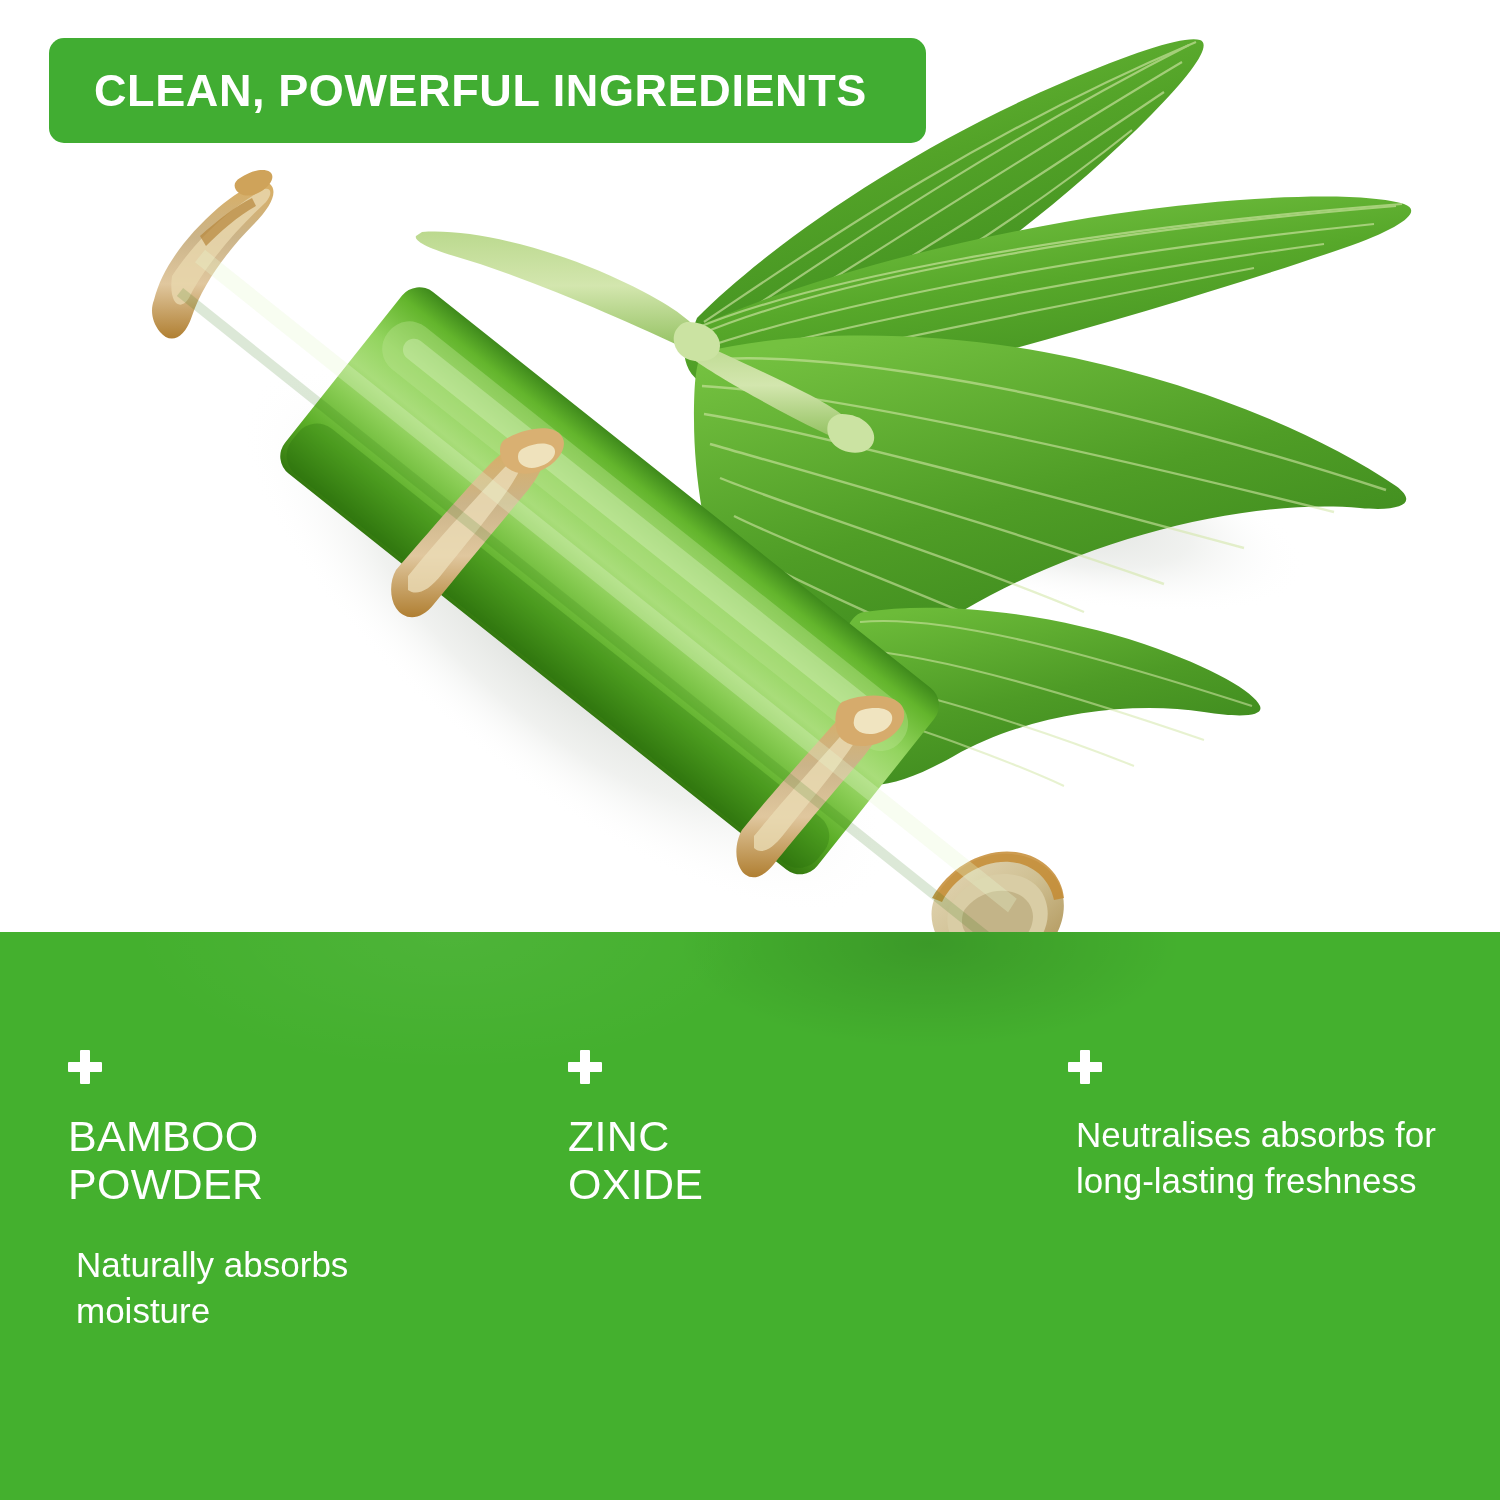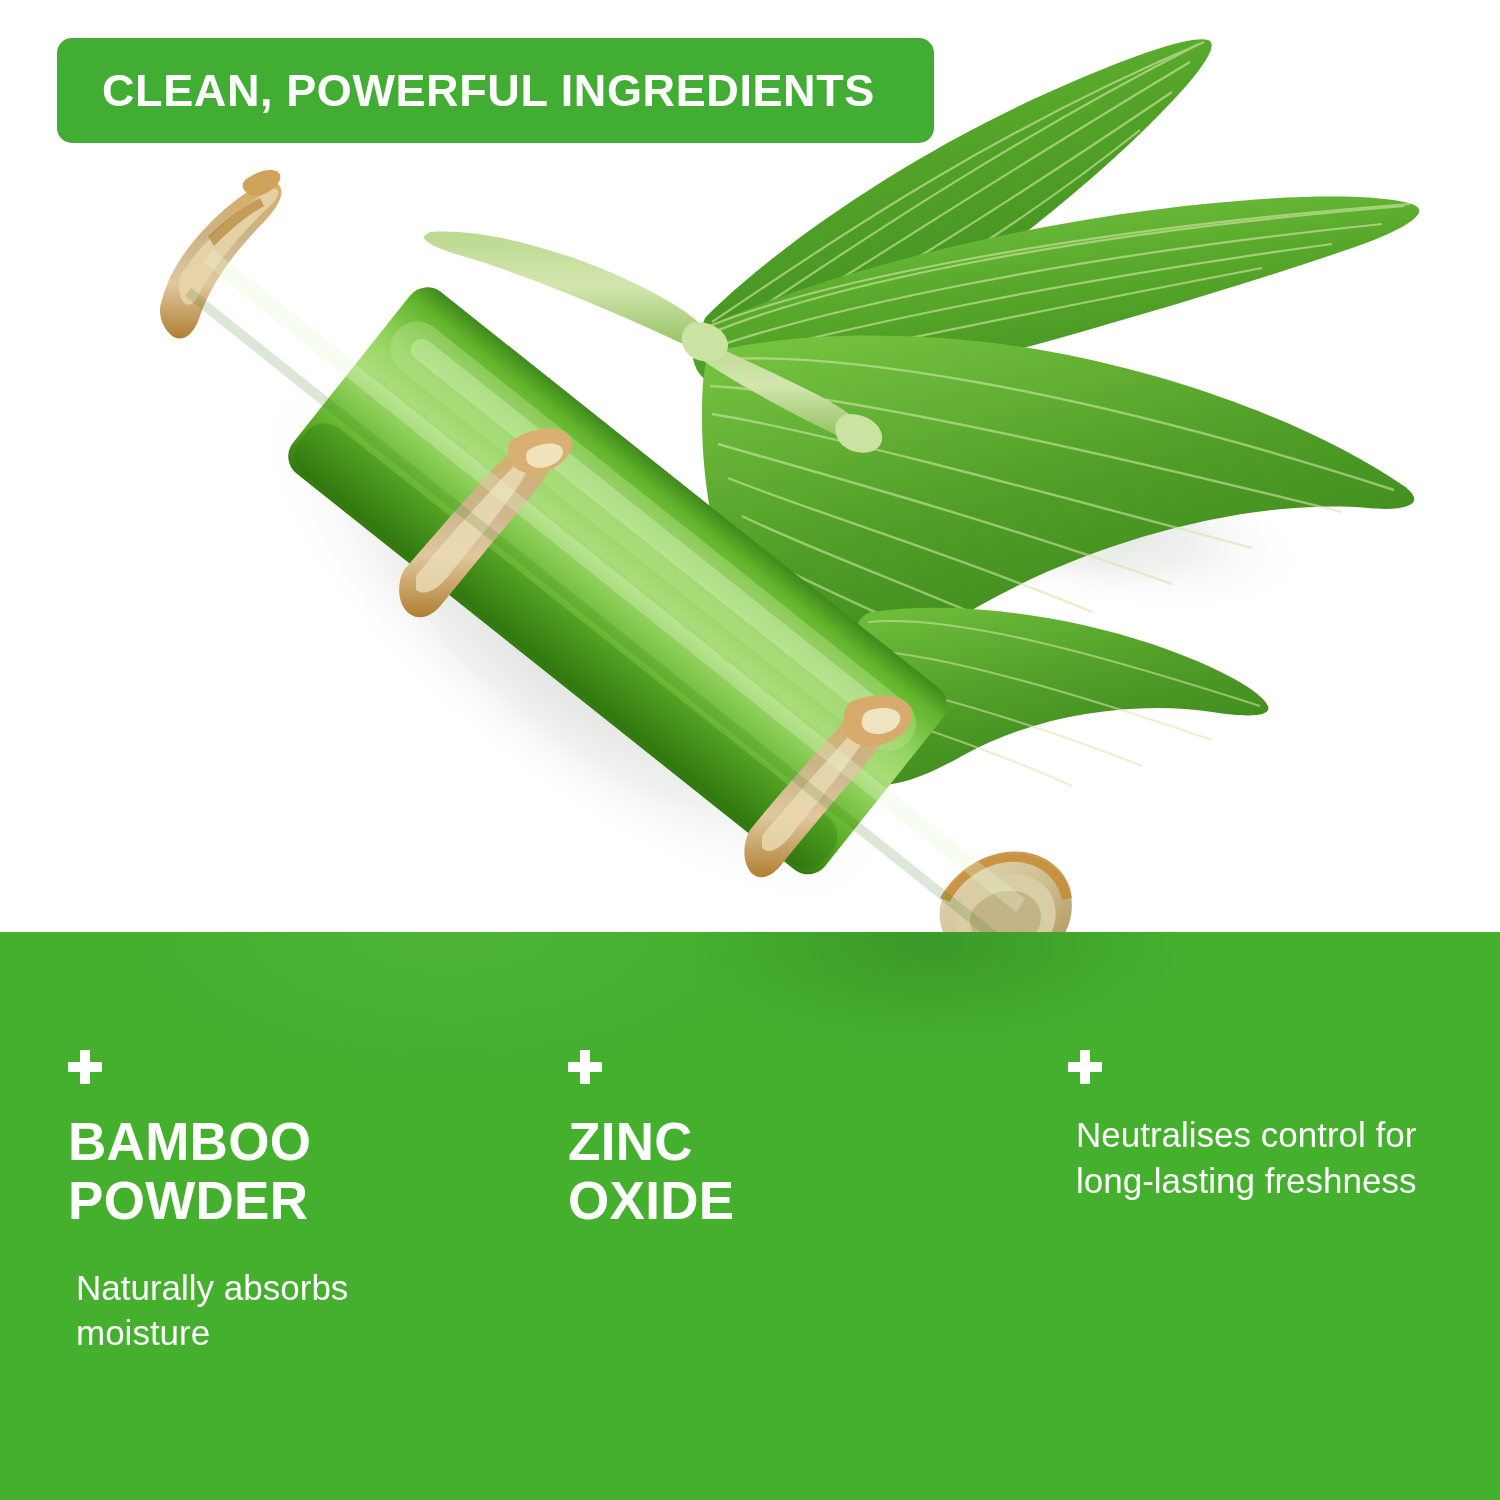--- a/index.html
+++ b/index.html
@@ -13,21 +13,21 @@
     height: 1500px;
     overflow: hidden;
     background: #ffffff;
     font-family: "Liberation Sans", sans-serif;
     -webkit-font-smoothing: antialiased;
   }
 
   
   #photo-area {
     position: absolute;
-    left: 12px; top: 0;
+    left: 4px; top: 0;
     width: 1437px;
     height: 935px;
     background: #ffffff;
     overflow: hidden;
   }
   #photo-svg {
     position: absolute;
     left: 0; top: 0;
     width: 1500px;
     height: 1010px;
@@ -109,22 +109,22 @@
   .plus-icon::before {
     left: 0; top: 12px;
     width: 34px; height: 10px;
   }
   .plus-icon::after {
     left: 12px; top: 0;
     width: 10px; height: 34px;
   }
   .ing-name {
     color: #ffffff;
-    font-size: 53px;
-    font-weight: bold;
+    font-size: 43px;
+    font-weight: normal;
     line-height: 1.12;
     letter-spacing: 0.3px;
     margin: 0 0 34px 0;
     white-space: pre-line;
   }
   .ing-desc {
     color: #ffffff;
     font-size: 35px;
     font-weight: normal;
     line-height: 1.30;
@@ -373,19 +373,19 @@
       </div>
 
       <div class="ing-col">
         <span class="plus-icon"></span>
         <div class="ing-name">ZINC
 OXIDE</div>
       </div>
 
       <div class="ing-col">
         <span class="plus-icon"></span>
-        <div class="ing-desc">Neutralises control for long-lasting freshness</div>
+        <div class="ing-desc">Neutralises absorbs for long-lasting freshness</div>
       </div>
 
     </div>
   </div>
 
 </div>
 
 </body></html>

